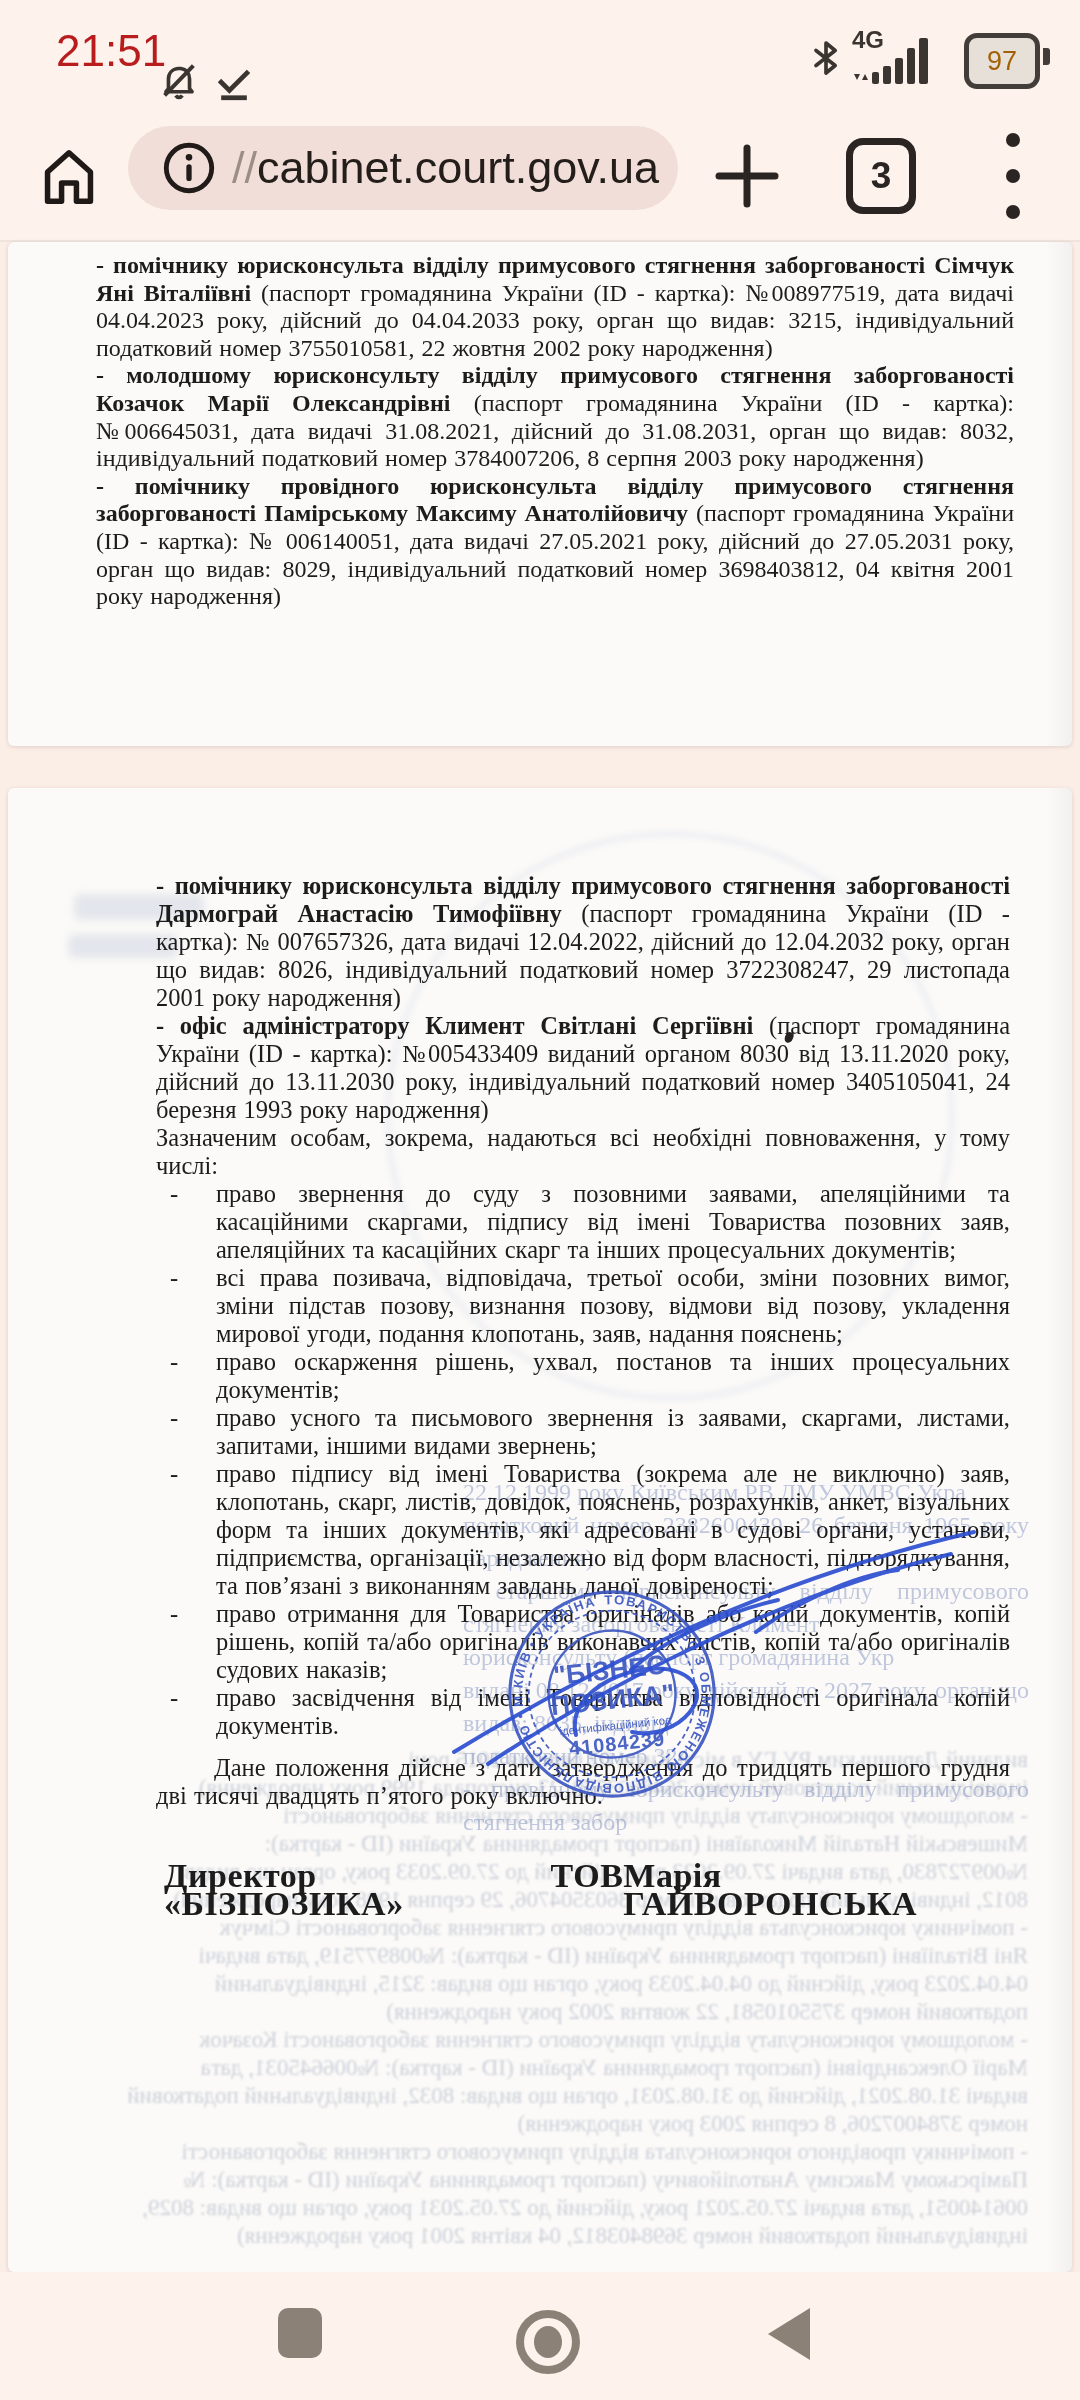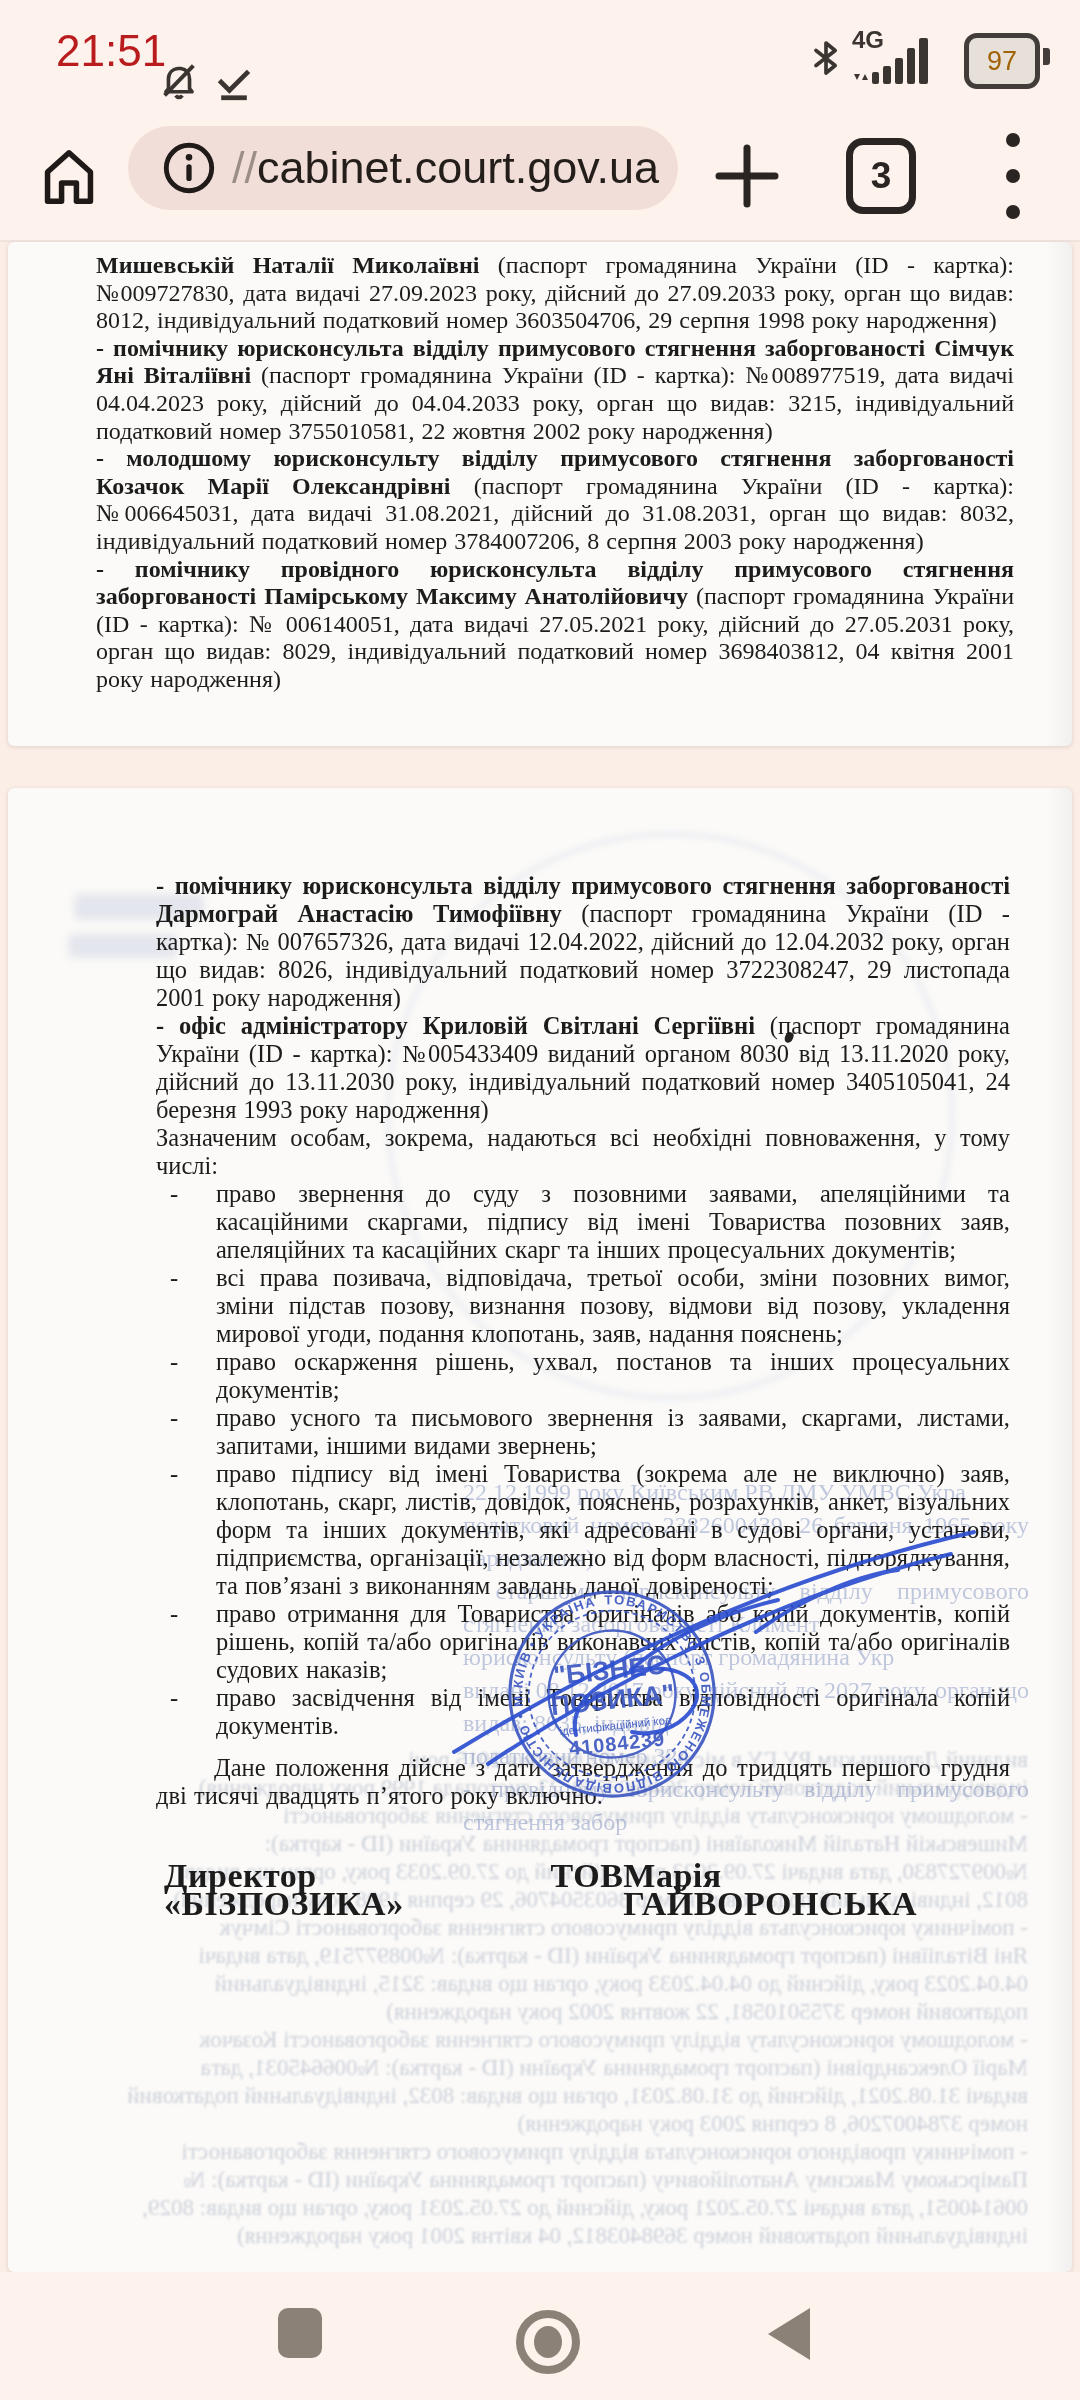--- a/index.html
+++ b/index.html
@@ -147,21 +147,20 @@
     <i></i>
       <i></i>
       <i></i>
   </div>
 </div>
 
 <div class="content">
 
   <div class="page page1">
     <div class="doc-body p1-body" id="p1-body">
-        <p class="doc-para"><b>Мишевській Наталії Миколаївні</b> (паспорт громадянина України (ID - картка): №009727830, дата видачі 27.09.2023 року, дійсний до 27.09.2033 року, орган що видав: 8012, індивідуальний податковий номер 3603504706, 29 серпня 1998 року народження)</p>
         <p class="doc-para"><b>- помічнику  юрисконсульта відділу примусового стягнення заборгованості Сімчук Яні Віталіївні</b> (паспорт громадянина України (ID - картка): №008977519, дата видачі 04.04.2023 року, дійсний до 04.04.2033 року, орган що видав: 3215, індивідуальний податковий номер 3755010581, 22 жовтня 2002 року народження)</p>
         <p class="doc-para"><b>- молодшому юрисконсульту відділу примусового стягнення заборгованості Козачок Марії Олександрівні</b> (паспорт громадянина України (ID - картка): №006645031, дата видачі 31.08.2021, дійсний до 31.08.2031, орган що видав: 8032, індивідуальний податковий номер 3784007206, 8 серпня 2003 року народження)</p>
         <p class="doc-para"><b>- помічнику провідного юрисконсульта відділу примусового стягнення заборгованості Памірському Максиму Анатолійовичу</b> (паспорт громадянина України (ID - картка): № 006140051, дата видачі 27.05.2021 року, дійсний до 27.05.2031 року, орган що видав: 8029, індивідуальний податковий номер 3698403812, 04 квітня 2001 року народження)</p>
       </div>
   </div>
 
   <div class="page page2">
 
     <div class="bleed bleed-circle"></div>
     <div class="smudge" style="left:66px;top:106px;width:130px;height:26px;"></div>
@@ -192,21 +191,21 @@
         <div>номер 3784007206, 8 серпня 2003 року народження)</div>
         <div>- помічнику провідного юрисконсульта відділу примусового стягнення заборгованості</div>
         <div>Памірському Максиму Анатолійовичу (паспорт громадянина України (ID - картка): №</div>
         <div>006140051, дата видачі 27.05.2021 року, дійсний до 27.05.2031 року, орган що видав: 8029,</div>
         <div>індивідуальний податковий номер 3698403812, 04 квітня 2001 року народження)</div>
       </div>
     <div class="speck"></div>
 
     <div class="doc-body p2-body" id="p2-body">
         <p class="doc-para"><b>- помічнику юрисконсульта відділу примусового стягнення заборгованості Дармограй Анастасію Тимофіївну</b> (паспорт громадянина України (ID - картка): № 007657326, дата видачі 12.04.2022, дійсний до 12.04.2032 року, орган що видав: 8026, індивідуальний податковий номер 3722308247, 29 листопада 2001 року народження)</p>
-        <p class="doc-para"><b>- офіс адміністратору Криловій Світлані Сергіївні</b> (паспорт громадянина України (ID - картка): №005433409 виданий органом 8030 від 13.11.2020 року, дійсний до 13.11.2030 року, індивідуальний податковий номер 3405105041, 24 березня 1993 року народження)</p>
+        <p class="doc-para"><b>- офіс адміністратору Климент Світлані Сергіївні</b> (паспорт громадянина України (ID - картка): №005433409 виданий органом 8030 від 13.11.2020 року, дійсний до 13.11.2030 року, індивідуальний податковий номер 3405105041, 24 березня 1993 року народження)</p>
         <p class="doc-para">Зазначеним особам, зокрема, надаються всі необхідні повноваження, у тому числі:</p>
         <div class="bullet doc-para"><span class="dash">-</span>право звернення до суду з позовними заявами, апеляційними та касаційними скаргами, підпису від імені Товариства позовних заяв, апеляційних та касаційних скарг та інших процесуальних документів;</div>
         <div class="bullet doc-para"><span class="dash">-</span>всі права позивача, відповідача, третьої особи, зміни позовних вимог, зміни підстав позову, визнання позову, відмови від позову, укладення мирової угоди, подання клопотань, заяв, надання пояснень;</div>
         <div class="bullet doc-para"><span class="dash">-</span>право оскарження рішень, ухвал, постанов та інших процесуальних документів;</div>
         <div class="bullet doc-para"><span class="dash">-</span>право усного та письмового звернення із заявами, скаргами, листами, запитами, іншими видами звернень;</div>
         <div class="bullet doc-para"><span class="dash">-</span>право підпису від імені Товариства (зокрема але не виключно) заяв, клопотань, скарг, листів, довідок, пояснень, розрахунків, анкет, візуальних форм та інших документів, які адресовані в судові органи, установи, підприємства,  організації, незалежно від форм власності, підпорядкування, та пов’язані з виконанням завдань даної довіреності;</div>
         <div class="bullet doc-para"><span class="dash">-</span>право отримання для Товариства оригіналів або копій документів, копій рішень, копій та/або оригіналів виконавчих листів, копій та/або оригіналів судових наказів;</div>
         <div class="bullet doc-para"><span class="dash">-</span>право засвідчення від імені Товариства відповідності оригінала копій документів.</div>
         <p class="doc-para closing">Дане положення дійсне з дати затвердження до тридцять першого грудня дві тисячі двадцять п’ятого року включно.</p>
         <div class="sig-row">

